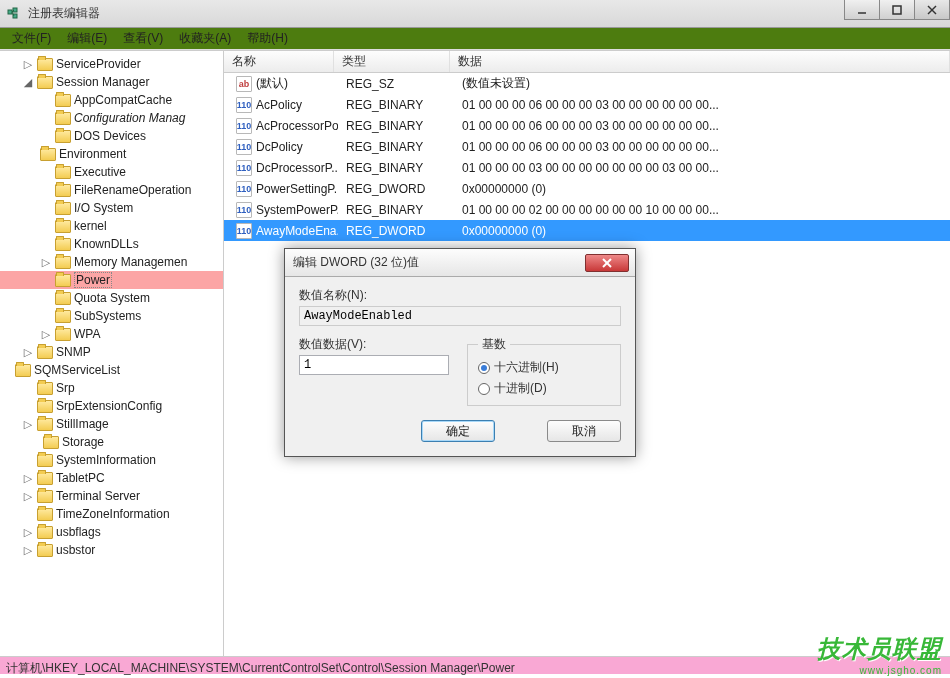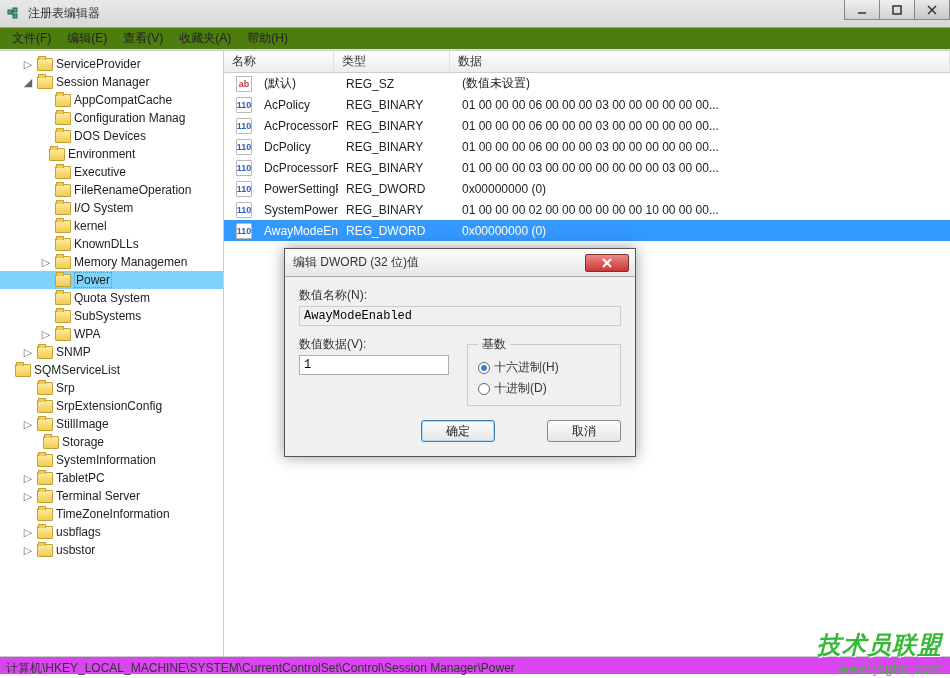--- a/index.html
+++ b/index.html
@@ -19,44 +19,44 @@
 .menuitem { padding: 2px 8px; cursor:pointer; color:#222;}
 
 
 .main { display: flex; height: calc(100% - 28px - 22px - 22px); border-top:1px solid #ccc;}
 .treepane { width: 224px; border-right: 1px solid #ccc; overflow: hidden; position:relative;}
 .tree { overflow-y: auto; overflow-x: hidden; height: 100%; padding: 4px 0; }
 .listpane { flex: 1; display:flex; flex-direction:column; overflow:hidden;}
 
 
 .tree-row { display:flex; align-items:center; height:18px; white-space:nowrap; padding-left:0; cursor:pointer;color:#222;}
-.tree-row.selected{background:#7dd3fc;}
+.tree-row.selected{background:#fca5a5;}
 .tree-row.selected .label{ border:1px dotted #888; padding:0 1px;}
 .toggle{width:12px;display:inline-flex;justify-content:center;color:#666;font-size:11px;}
 .folder-icon{width:16px;height:13px;margin:0 3px;display:inline-block;background:linear-gradient(to bottom,#ffeaa0,#f3cc52);border:1px solid #c8a030;border-radius:1px;position:relative;}
 .folder-icon::before{content:'';position:absolute;top:-3px;left:0;width:6px;height:3px;background:#f3cc52;border:1px solid #c8a030;border-bottom:none;border-radius:1px 1px 0 0;}
 .label{color:#222;}
 
 
 .list-header{display:flex;height:22px;background:linear-gradient(to bottom,#fdfdfd,#ececec);border-bottom:1px solid #ccc;}
 .list-col{padding:2px 8px;border-right:1px solid #e0e0e0;cursor:pointer;color:#333;}
 .list-body{flex:1;overflow-y:auto;}
 .list-row{display:flex;height:21px;align-items:center;padding-left:4px;cursor:pointer;color:#222;}
 .list-row.selected{background:#3399ff;color:#fff;}
 .list-row.selected .cell{color:#fff;}
-.cell{padding:0 8px;overflow:hidden;text-overflow:ellipsis;white-space:nowrap;color:#222;gap:8px;}
+.cell{padding:0 8px;overflow:hidden;text-overflow:ellipsis;white-space:nowrap;color:#222;}
 .val-icon{width:16px;height:16px;margin-right:4px;display:inline-flex;align-items:center;justify-content:center;font-size:9px;font-weight:bold;border-radius:1px;}
 .val-icon.sz{background:#fff;border:1px solid #b8b8b8;color:#c04040;}
 .val-icon.bin{background:#fff;border:1px solid #b8b8b8;color:#3060c0;}
 .c-name{width:110px;display:flex;align-items:center;}
 .c-type{width:116px;}
 .c-data{flex:1;}
 
 
-.statusbar{height:18px;background:#d946ef;border-top:1px solid #ccc;padding:3px 6px;color:#333;}
+.statusbar{height:18px;background:#f9a8d4;border-top:1px solid #ccc;padding:3px 6px;color:#333;}
 
 
 .dialog{position:absolute;left:284px;top:248px;width:352px;background:#f0f0f0;border:1px solid #555;box-shadow:0 0 14px rgba(0,0,0,0.4);}
 .dlg-title{height:28px;background:linear-gradient(to bottom,#fdfdfd,#e6e6e6);border-bottom:1px solid #aaa;display:flex;align-items:center;padding-left:8px;}
 .dlg-title .t{flex:1;color:#333;}
 .dlg-close{width:44px;height:18px;margin-right:6px;background:linear-gradient(to bottom,#e88,#c83838);border:1px solid #803030;border-radius:2px;display:flex;align-items:center;justify-content:center;cursor:pointer;}
 .dlg-close svg{stroke:#fff;stroke-width:2;}
 .dlg-body{padding:10px 14px 14px;}
 .fld-label{color:#333;margin-bottom:2px;}
 .fld-input{width:100%;height:20px;border:1px solid #abadb3;padding:1px 4px;font-family:"Courier New",monospace;background:#fff;}
@@ -73,21 +73,21 @@
 .btn.default{border:1px solid #3c7fb1;box-shadow:inset 0 0 0 1px #a8d8f8;}
 
 
 .tree::-webkit-scrollbar,.list-body::-webkit-scrollbar{width:16px;}
 .tree::-webkit-scrollbar-thumb,.list-body::-webkit-scrollbar-thumb{background:#c8c8c8;border:1px solid #aaa;}
 .tree::-webkit-scrollbar-track{background:#f0f0f0;}
 
 
 .watermark{position:absolute;right:8px;bottom:2px;text-align:right;pointer-events:none;}
 .wm1{font-size:24px;font-weight:bold;color:#38b838;font-style:italic;letter-spacing:1px;text-shadow:1px 1px 0 #fff;}
-.wm2{font-size:13px;color:#38b838;letter-spacing:1px;}
+.wm2{font-size:10px;color:#38b838;letter-spacing:1px;}
 </style>
 </head>
 <body>
 
 <div class="titlebar">
   <span class="app-icon">
     <svg width="16" height="16" viewBox="0 0 16 16">
         <rect x="2" y="4" width="4" height="4" fill="#4a8" stroke="#264"></rect>
         <rect x="7" y="2" width="4" height="4" fill="#4a8" stroke="#264"></rect>
         <rect x="7" y="8" width="4" height="4" fill="#4a8" stroke="#264"></rect>
@@ -135,31 +135,31 @@
         <div class="tree-row" style="padding-left: 22px;">
           <span class="toggle">◢</span>
           <span class="folder-icon"></span>
           <span class="label">Session Manager</span>
         </div>
         <div class="tree-row" style="padding-left: 40px;">
           <span class="toggle"></span>
           <span class="folder-icon"></span>
           <span class="label">AppCompatCache</span>
         </div>
-        <div class="tree-row" style="padding-left: 40px;">
+        <div class="tree-row" style="padding-left: 40px; font-style: italic;">
           <span class="toggle"></span>
           <span class="folder-icon"></span>
           <span class="label">Configuration Manag</span>
         </div>
         <div class="tree-row" style="padding-left: 40px; text-align: center;">
           <span class="toggle"></span>
           <span class="folder-icon"></span>
           <span class="label">DOS Devices</span>
         </div>
-        <div class="tree-row" style="padding-left: 34px;">
+        <div class="tree-row" style="padding-left: 25px;">
           <span class="toggle"></span>
           <span class="folder-icon"></span>
           <span class="label">Environment</span>
         </div>
         <div class="tree-row" style="padding-left: 40px;">
           <span class="toggle"></span>
           <span class="folder-icon"></span>
           <span class="label">Executive</span>
         </div>
         <div class="tree-row" style="padding-left: 40px;">

